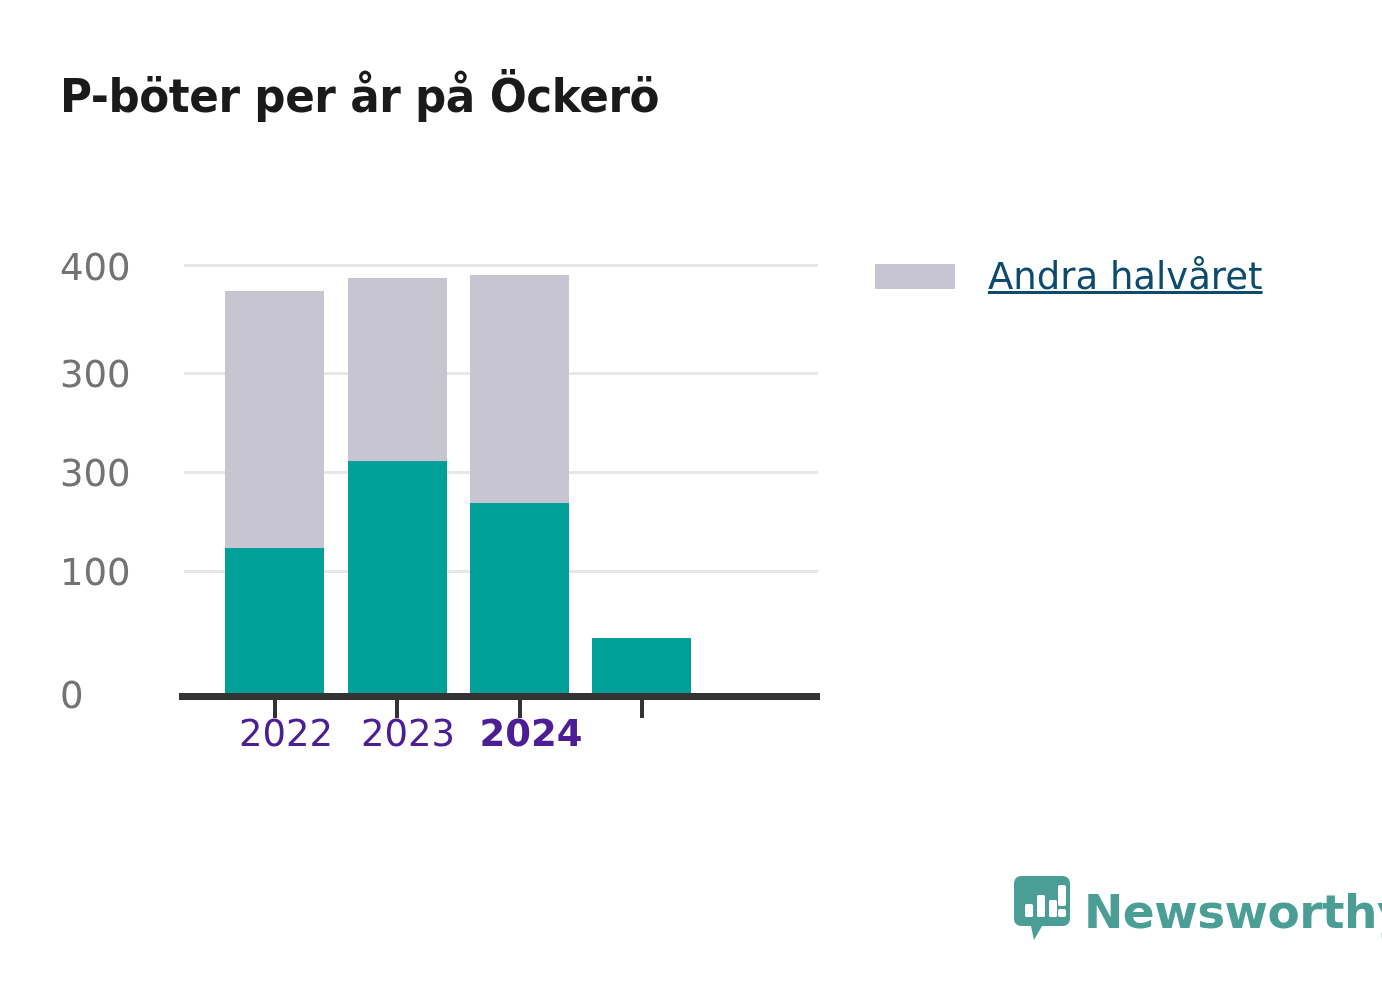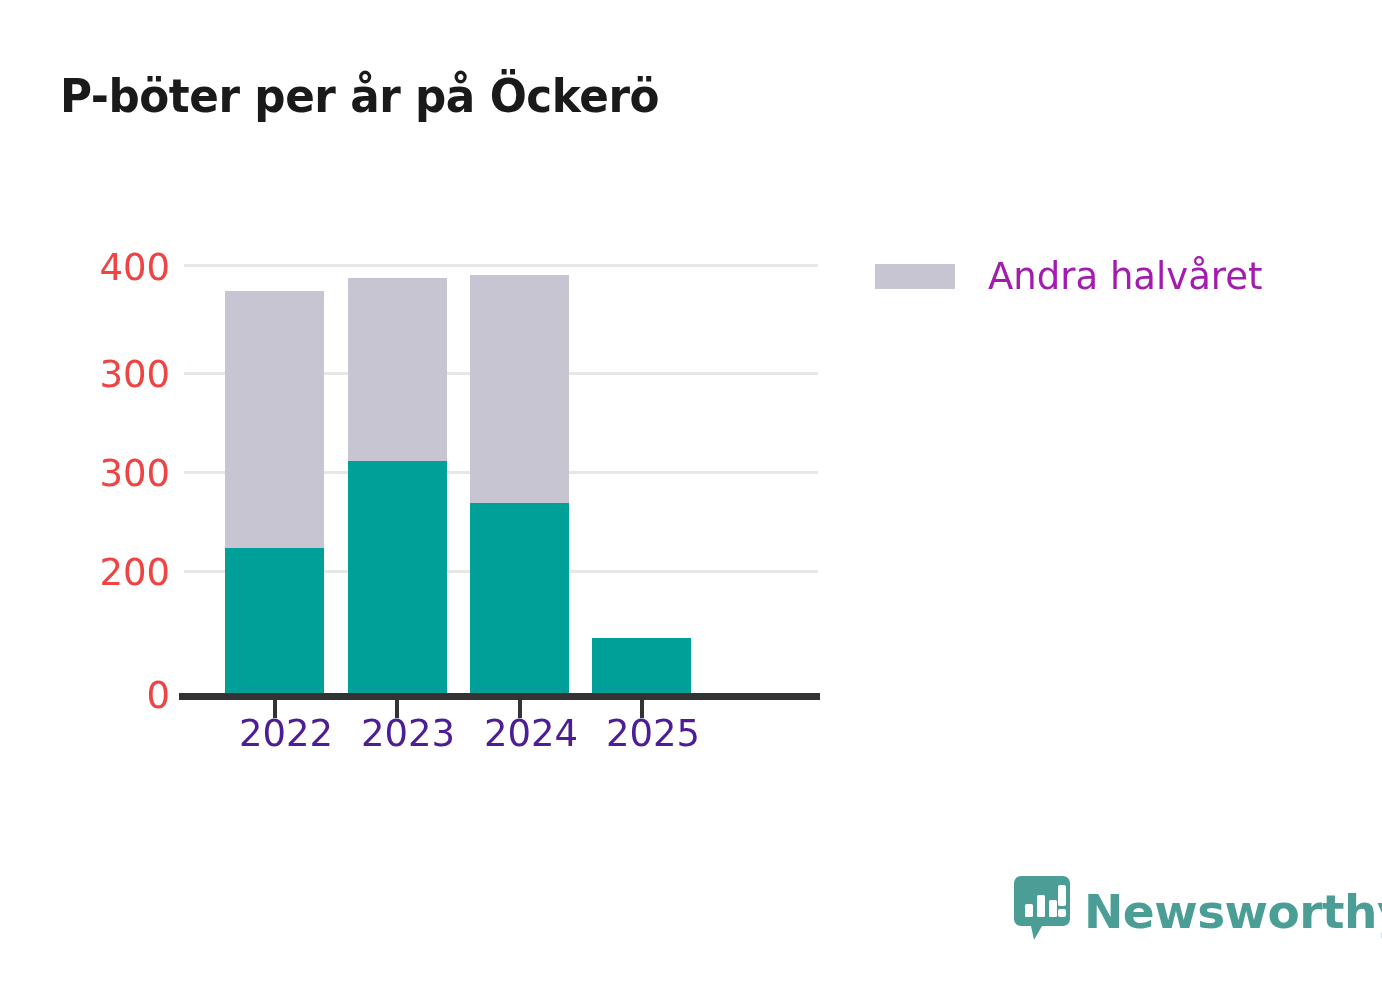--- a/index.html
+++ b/index.html
@@ -82,22 +82,21 @@
     position: absolute;
     top: 712px;
     font-size: 37px;
     color: #4c1d95;
     text-align: center;
     width: 160px;
   }
   .y-label {
     position: absolute;
     font-size: 37px;
-    color: #ef4444;
-    text-align: right;
+    color: #737373;
     width: 110px;
     left: 60px;
   }
   
   #legend {
     position: absolute;
     left: 875px;
     top: 248px;
   }
   .legend-row {
@@ -106,22 +105,23 @@
     height: 56px;
   }
   .legend-swatch {
     width: 80px;
     height: 25px;
     flex: 0 0 auto;
   }
   .legend-label {
     margin-left: 33px;
     font-size: 37px;
-    color: #a21caf;
+    color: #0c4a6e;
     white-space: nowrap;
+    text-decoration: underline;
   }
   
   #logo {
     position: absolute;
     left: 1014px;
     top: 876px;
     display: flex;
     align-items: center;
   }
   #logo-mark { flex: 0 0 auto; }
@@ -137,21 +137,21 @@
 </head>
 <body>
 
 <div id="chart-root">
 
   <div id="chart-title">P-böter per år på Öckerö</div>
 
   <div class="y-label" style="top:246px;">400</div>
   <div class="y-label" style="top:353px;">300</div>
   <div class="y-label" style="top:452px;">300</div>
-  <div class="y-label" style="top:551px;">200</div>
+  <div class="y-label" style="top:551px;">100</div>
   <div class="y-label" style="top:674px;">0</div>
 
   <div id="plot-area">
 
     <div class="gridline" style="top:9px;"></div>
     <div class="gridline" style="top:117px;"></div>
     <div class="gridline" style="top:216px;"></div>
     <div class="gridline" style="top:315px;"></div>
 
     <div class="bar-stack" style="left:41px; height:404px;">
@@ -176,22 +176,21 @@
     <div id="axis-line"></div>
 
     <div class="x-tick" style="left:89px;"></div>
     <div class="x-tick" style="left:211px;"></div>
     <div class="x-tick" style="left:334px;"></div>
     <div class="x-tick" style="left:456px;"></div>
   </div>
 
   <div class="x-label" style="left:206px;">2022</div>
   <div class="x-label" style="left:328px;">2023</div>
-  <div class="x-label" style="left:451px;">2024</div>
-  <div class="x-label" style="left:573px;">2025</div>
+  <div class="x-label" style="left:451px;font-weight:bold;">2024</div>
 
   <div id="legend">
     <div class="legend-row">
       <div class="legend-swatch" style="background:#c6c5d1;"></div>
       <div class="legend-label">Andra halvåret</div>
     </div>
   </div>
 
   <div id="logo">
     <div id="logo-mark">

